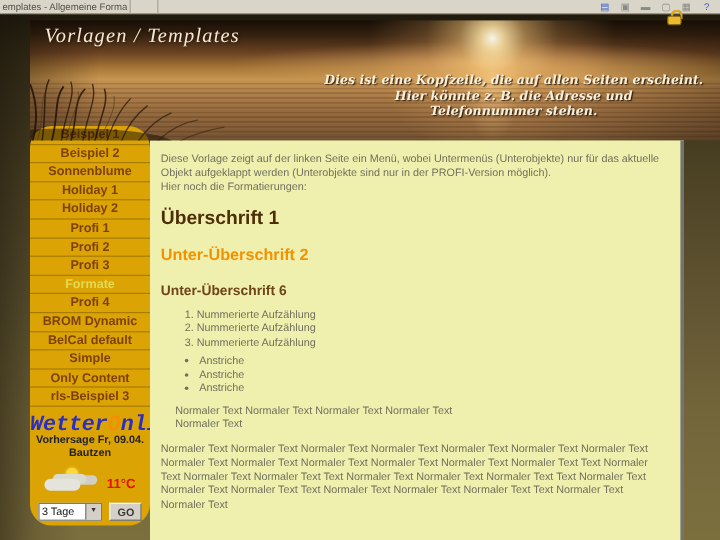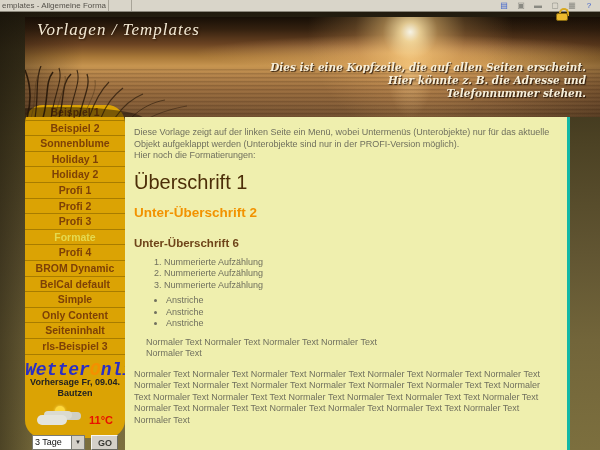--- a/index.html
+++ b/index.html
@@ -65,21 +65,21 @@
       rgba(255,200,140,0.05) 2px, rgba(0,0,0,0) 4px);
   }
   .grass { position:absolute; left:0; bottom:-1px; z-index:2; }
   .site-title {
     position:absolute; left:12px; top:3px; z-index:3;
     font-family:Liberation Serif, serif; font-style:italic;
     font-size:17px; letter-spacing:1px; color:#f3e9d4;
     text-shadow:1px 1px 2px rgba(40,20,5,0.7);
   }
   .tagline {
-    position:absolute; right:14px; top:44px; z-index:3; text-align:right;
+    position:absolute; right:14px; top:44px; z-index:3; text-align:center;
     font-family:"DejaVu Serif", serif; font-style:italic; font-weight:bold;
     font-size:10.5px; line-height:13px; color:#f7efda;
     text-shadow:1px 1px 1px rgba(30,15,5,0.85);
   }
 
   
   .sidebar {
     position:absolute; left:25px; top:105px; width:100px; height:333px;
     background:#dba304;
     border-radius:18px;
@@ -124,27 +124,27 @@
   .go-btn {
     width:27px; height:15px; background:#d4d0c8; box-sizing:border-box;
     border:1px solid; border-color:#f8f8f4 #6a6a62 #6a6a62 #f8f8f4;
     font-size:9px; font-weight:bold; color:#3a3a34; text-align:center;
     line-height:12px; cursor:pointer;
   }
 
   
   .content {
     position:absolute; left:125px; top:117px; width:445px; height:333px;
-    background:#efefae; border-right:3px solid #14b8a6; box-sizing:border-box;
+    background:#efefae; border-right:3px solid #737373; box-sizing:border-box;
     padding:10px 9px 0 9px; font-size:9px; color:#70705e; overflow:hidden;
   }
   .content p { margin:0; line-height:11.5px; }
   .intro { margin-bottom:11px; }
   .content h1 {
-    margin:10px 0 0; font-size:20px; line-height:21px; color:#4c2e08; font-weight:normal;
+    margin:10px 0 0; font-size:16px; line-height:21px; color:#4c2e08; font-weight:bold;
   }
   .content h2 { margin:12px 0 0; font-size:13.5px; line-height:16px; color:#f29200; font-weight:bold; }
   .content h3 { margin:15px 0 0; font-size:11.5px; line-height:14px; color:#6e4419; font-weight:bold; }
   .content ol { margin:7px 0 0; padding-left:30px; line-height:11.5px; }
   .content ul { margin:4px 0 0; padding-left:32px; line-height:11.5px; list-style:disc; }
   .p-normal { margin-top:7px !important; }
   .p-long { margin-top:9px !important; }
   .pline { display:block;padding-left:12px; }
 </style>
 </head>
@@ -226,21 +226,20 @@
       <div class="menu-item">Profi 4</div>
 
       <div class="menu-item">BROM Dynamic</div>
 
       <div class="menu-item">BelCal default</div>
 
       <div class="menu-item">Simple</div>
 
       <div class="menu-item">Only Content</div>
 
-      <div class="menu-item">Seiteninhalt</div>
 
       <div class="menu-item">rls-Beispiel 3</div>
     </nav>
 
   <div class="weather">
     <div class="wo-logo"><span>Wetter</span><span class="sun-o">O</span><span>nline</span></div>
     <div class="wo-line">Vorhersage Fr, 09.04.</div>
     <div class="wo-line">Bautzen</div>
     <div class="wo-row">
       <div class="cloud">

